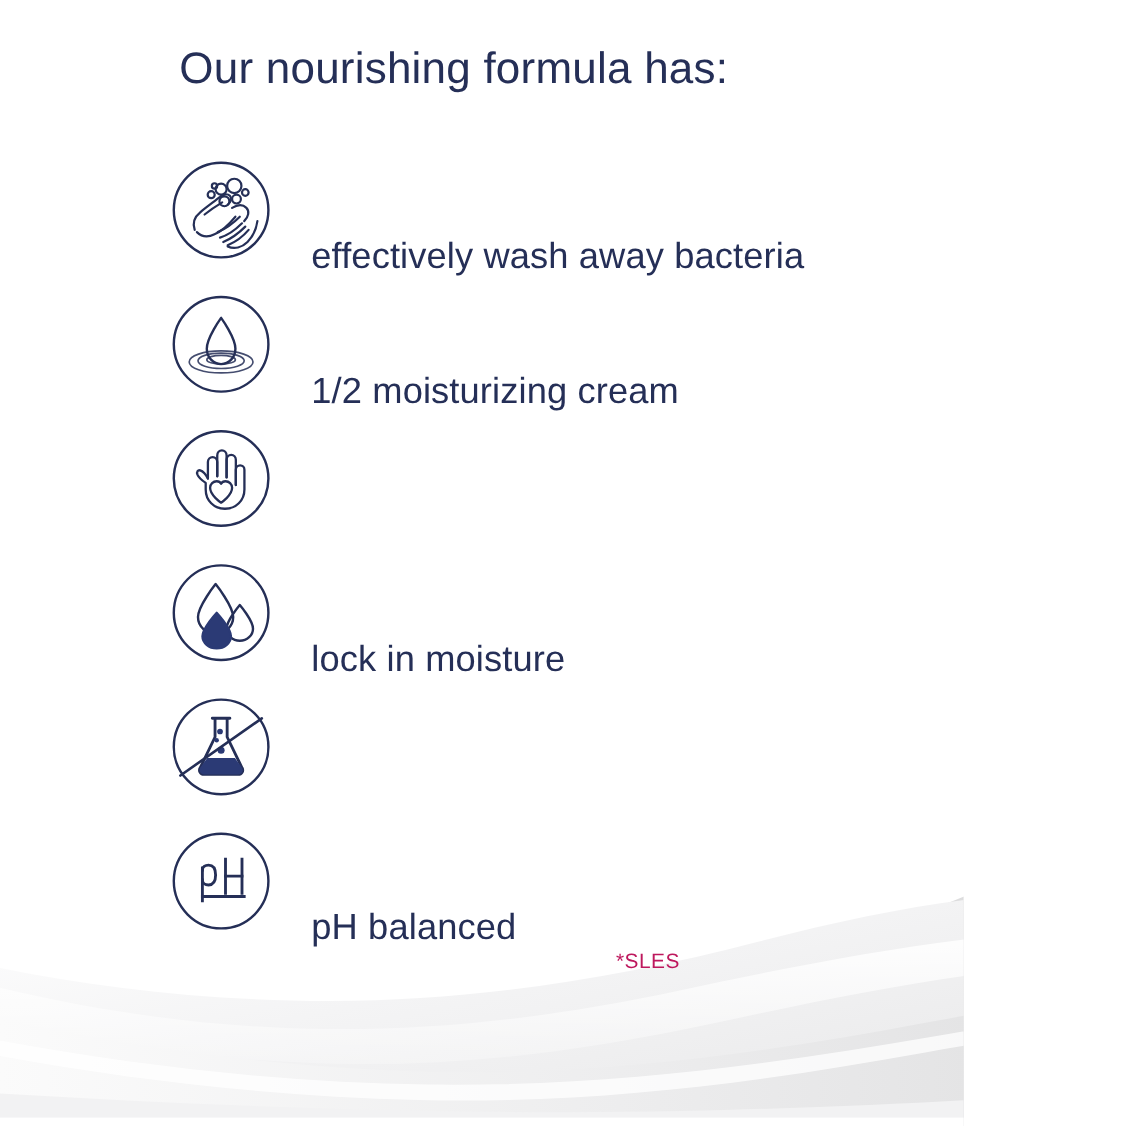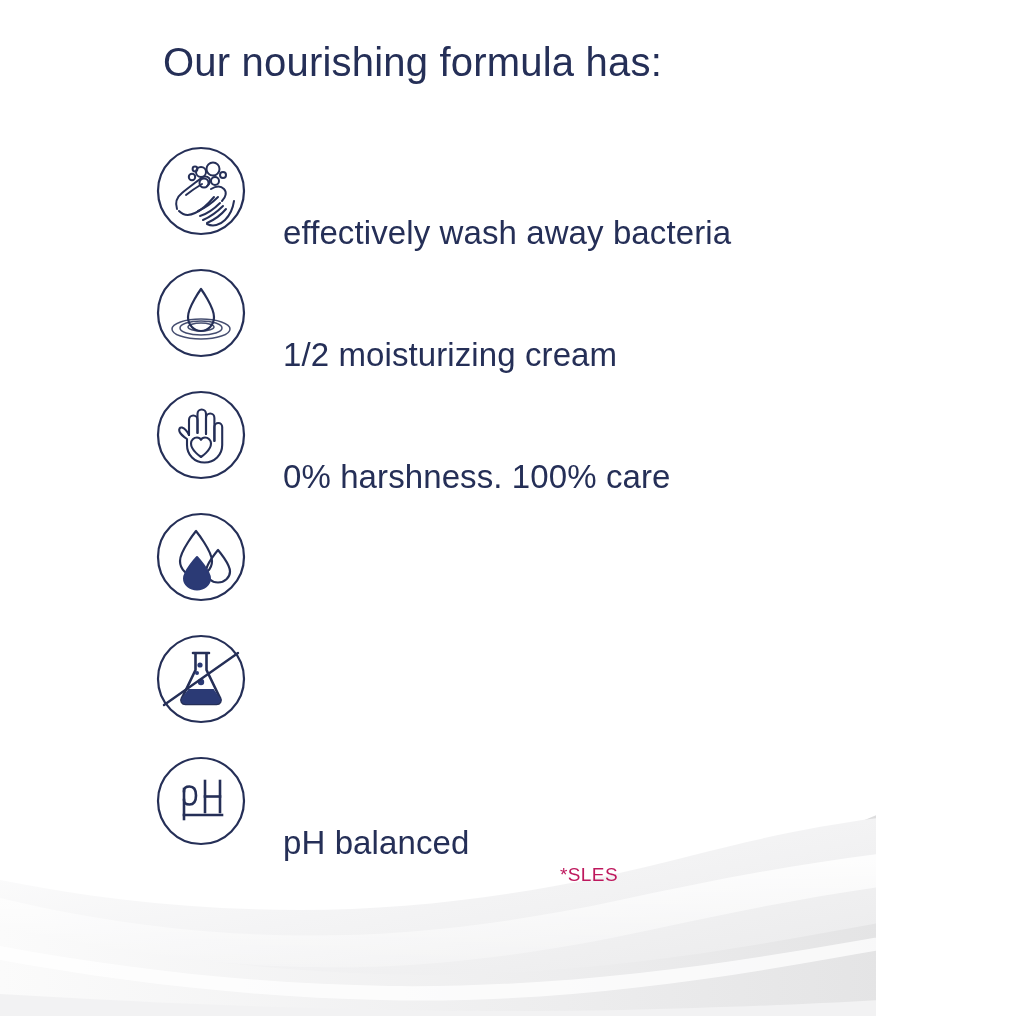--- a/index.html
+++ b/index.html
@@ -208,38 +208,38 @@
                      C67.2,66 59.5,73.5 49.5,73.5
                      C39.5,73.5 32,66 32,56 L32,50
                      C29,48 26,46 24.5,42.5
                      C23.5,40 25,38 27,38.6 C29.5,39.4 32,42 34,46"></path>
           </g>
           <path d="M46,68 C46,68 36,61.5 36,54.5 C36,51 38.8,48.5 42,48.5
                    C44,48.5 45.4,49.6 46,50.8 C46.6,49.6 48,48.5 50,48.5
                    C53.2,48.5 56,51 56,54.5 C56,61.5 46,68 46,68 Z" fill="none" stroke="#252f57" stroke-width="2.1" stroke-linejoin="round"></path>
         </svg>
       </div>
-      <div class="row-label">0% harshness. 100% care</div>
     </div>
 
     <div class="row">
       <div class="icon-badge">
         <svg viewBox="0 0 92 92">
           <circle cx="46" cy="46" r="43" fill="none" stroke="#252f57" stroke-width="2.2"></circle>
 
           <path d="M41,20 C41,20 25,40 25,50 C25,58.5 32.2,65 41,65
                    C49.8,65 57,58.5 57,50 C57,40 41,20 41,20 Z" fill="none" stroke="#252f57" stroke-width="2.2" stroke-linejoin="round"></path>
 
           <path d="M63,39 C63,39 51,53 51,60.5 C51,66.5 56.4,71.5 63,71.5
                    C69.6,71.5 75,66.5 75,60.5 C75,53 63,39 63,39 Z" fill="none" stroke="#252f57" stroke-width="2.2" stroke-linejoin="round"></path>
 
           <path d="M42,46 C42,46 29,60 29,67.5 C29,73.5 34.8,78.5 42,78.5
                    C49.2,78.5 55,73.5 55,67.5 C55,60 42,46 42,46 Z" fill="#2b3a75" stroke="#2b3a75" stroke-width="2" stroke-linejoin="round"></path>
         </svg>
       </div>
+      <div class="row-label">lock in moisture</div>
     </div>
 
     <div class="row">
       <div class="icon-badge">
         <svg viewBox="0 0 92 92">
           <circle cx="46" cy="46" r="43" fill="none" stroke="#252f57" stroke-width="2.2"></circle>
 
           <path d="M38,20 L54,20 M40.5,20 L40.5,37 L27,65
                    C25.3,67.8 27.2,71 30.5,71 L61.5,71
                    C64.8,71 66.7,67.8 65,65 L51.5,37 L51.5,20" fill="none" stroke="#252f57" stroke-width="2.6" stroke-linecap="round" stroke-linejoin="round"></path>

